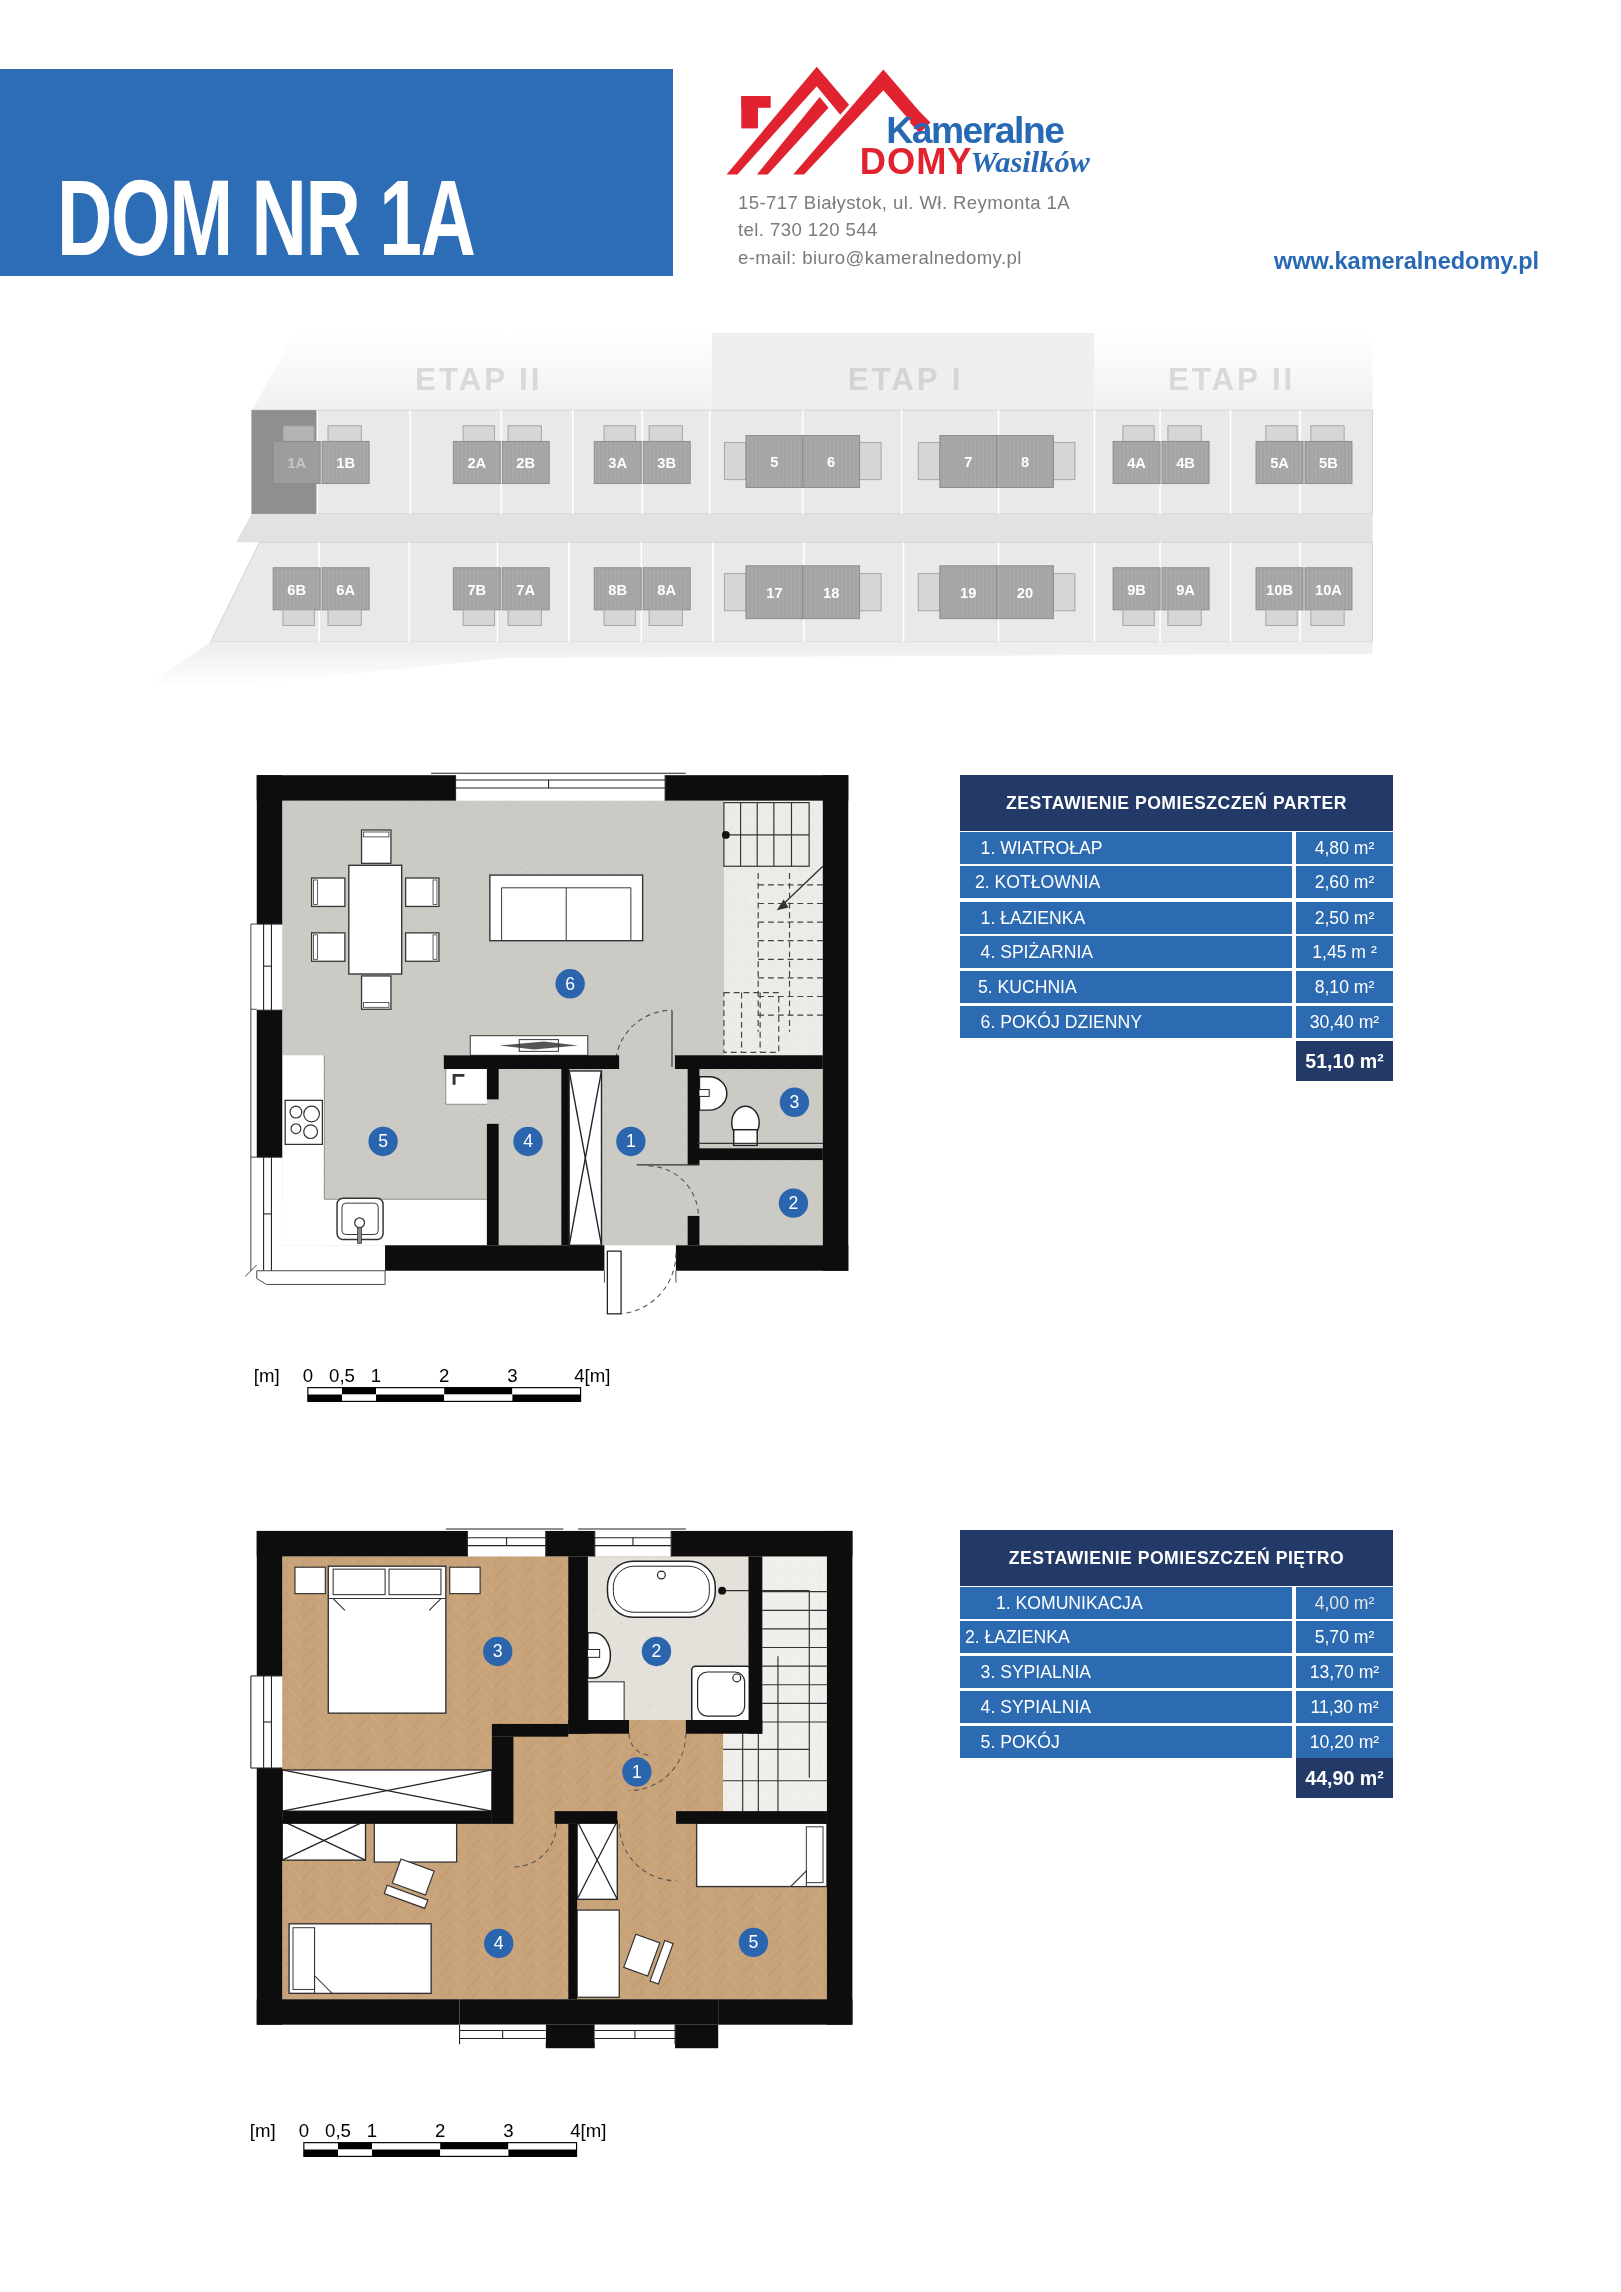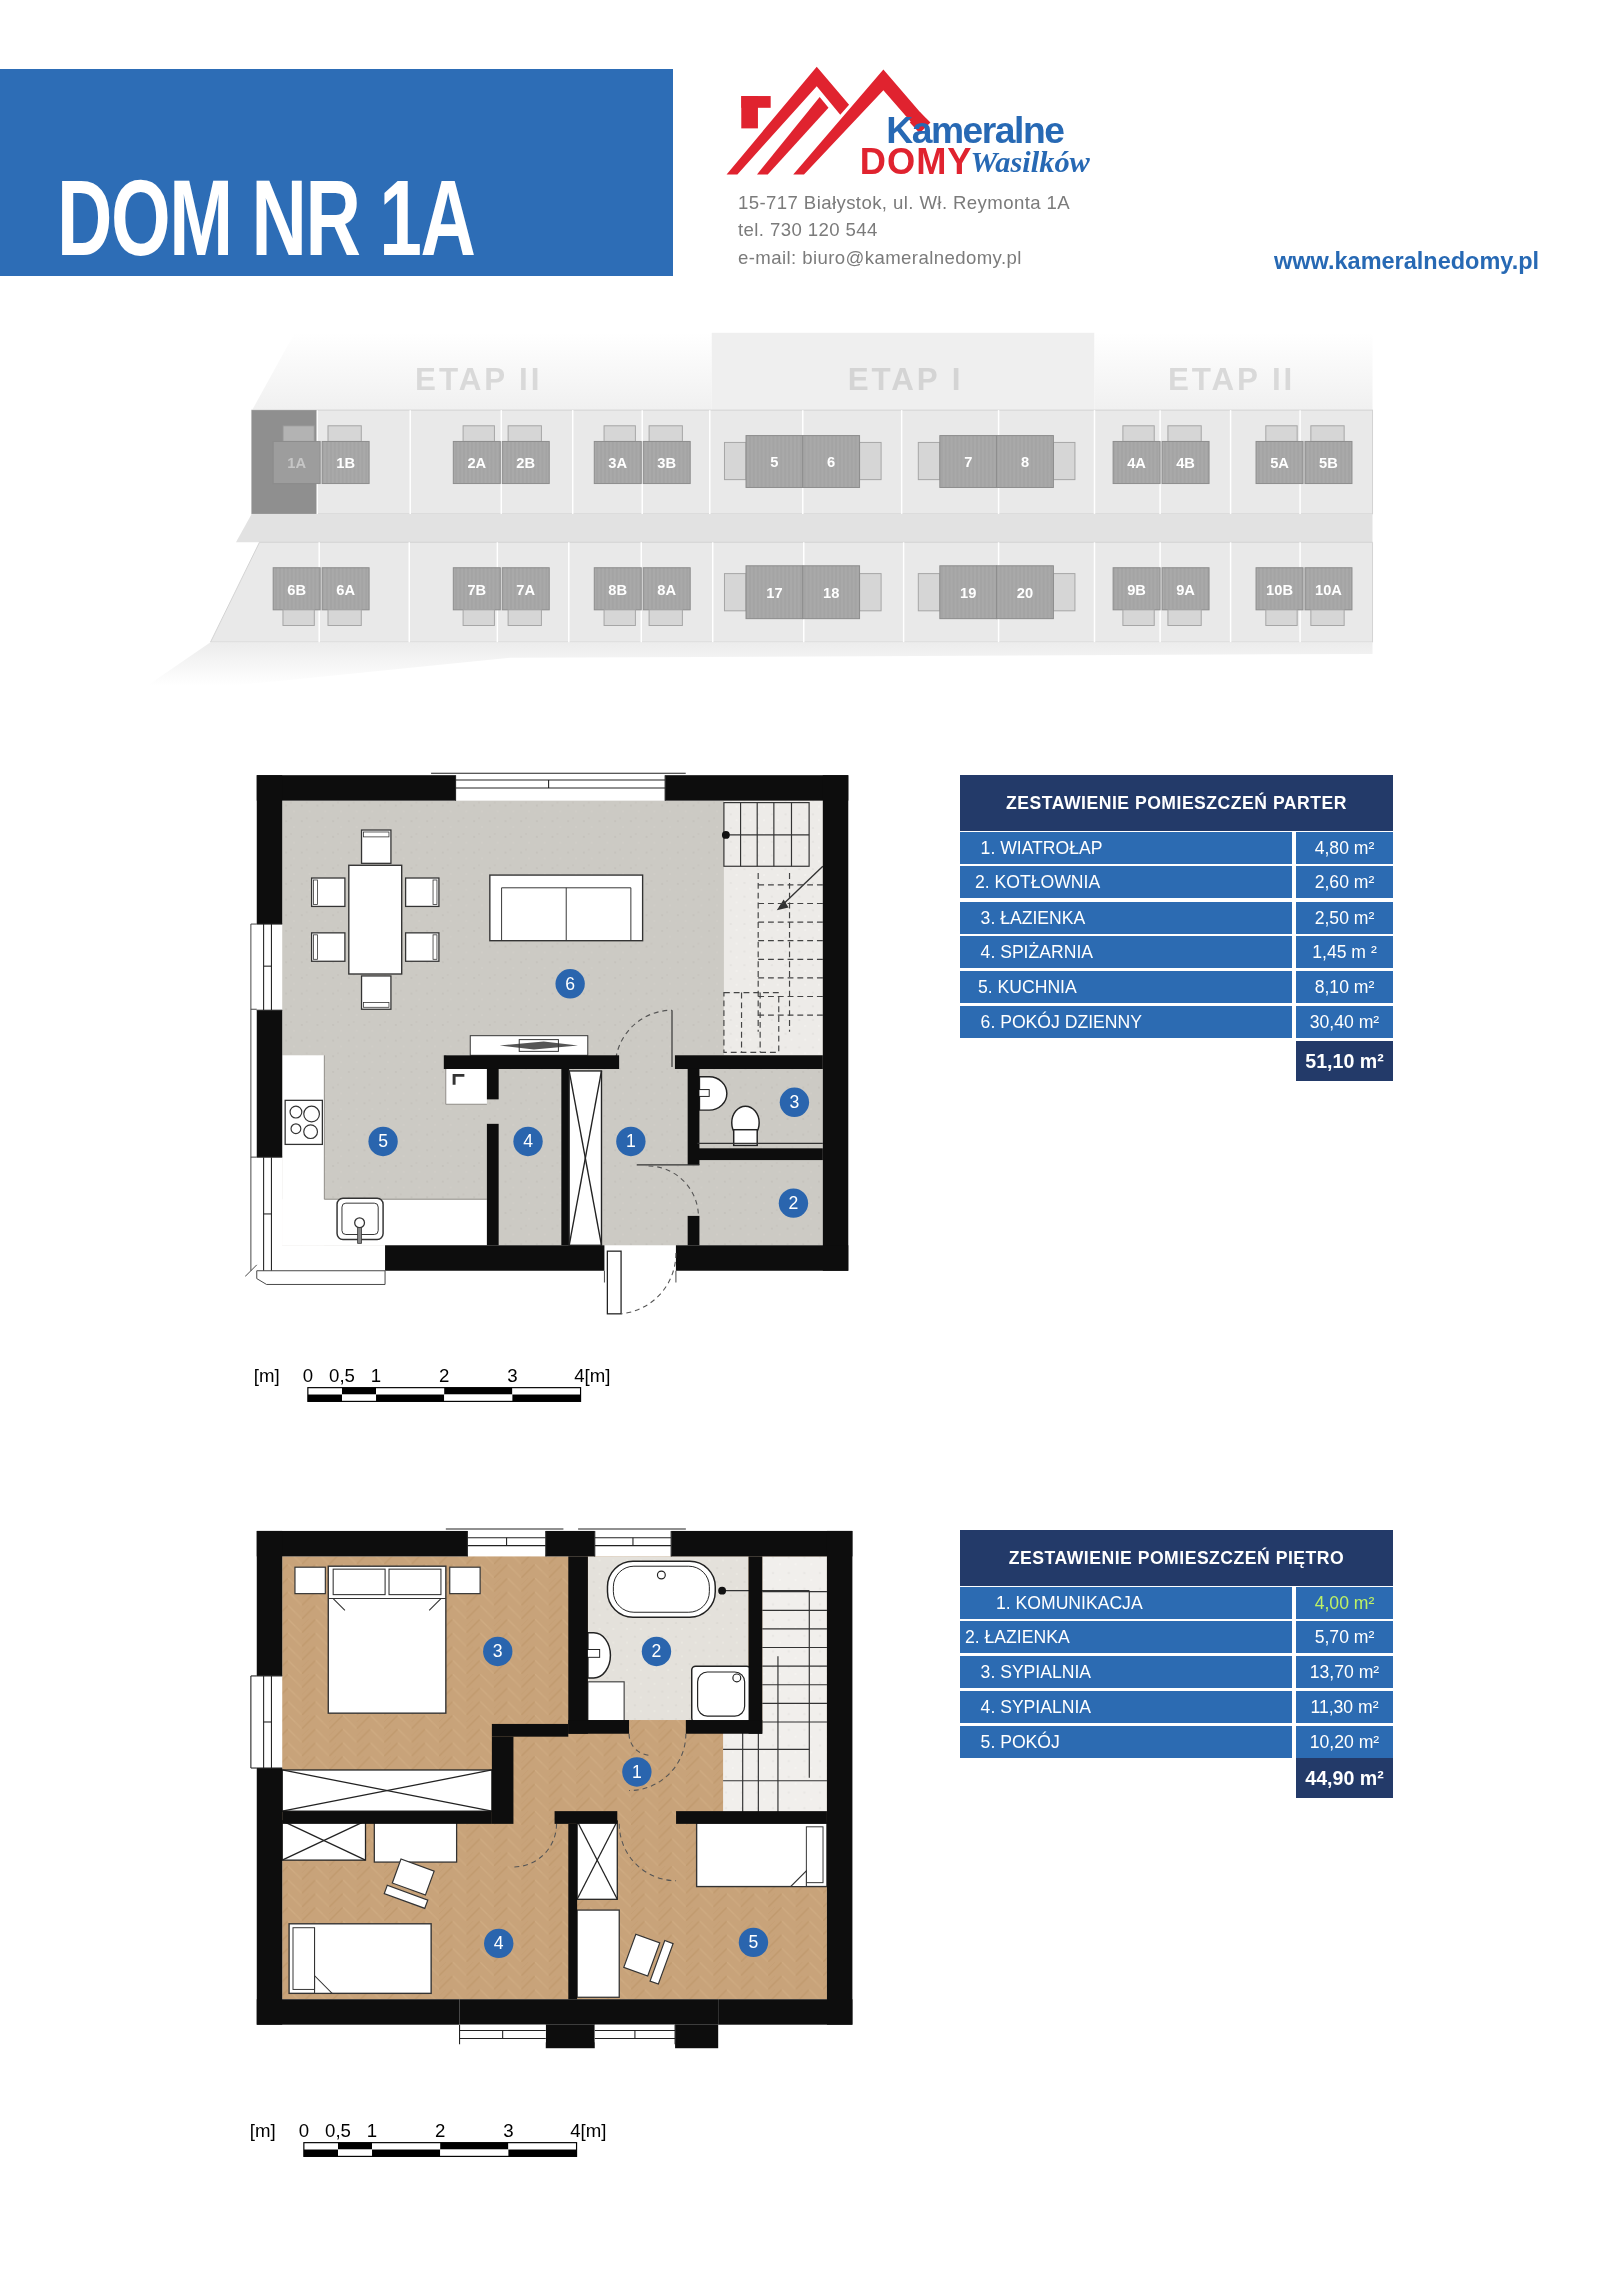--- a/index.html
+++ b/index.html
@@ -489,21 +489,21 @@
 </svg>
 
 <div class="abs" style="left:960px;top:775px;width:433px;height:56px;background:#233a69;color:#fff;font-weight:bold;font-size:17.6px;text-align:center;line-height:56px;letter-spacing:0.5px;">ZESTAWIENIE POMIESZCZEŃ PARTER</div>
 
 <div class="abs" style="left:960px;top:832px;width:332px;height:32px;background:#2c6bb2;color:#fff;font-size:17.6px;line-height:32px;padding-left:20.6px;box-sizing:border-box;">1. WIATROŁAP</div>
 <div class="abs" style="left:1296px;top:832px;width:97px;height:32px;background:#2c6bb2;color:#fff;font-size:17.6px;line-height:32px;text-align:center;">4,80 m²</div>
 
 <div class="abs" style="left:960px;top:866px;width:332px;height:32px;background:#2c6bb2;color:#fff;font-size:17.6px;line-height:32px;padding-left:15px;box-sizing:border-box;">2. KOTŁOWNIA</div>
 <div class="abs" style="left:1296px;top:866px;width:97px;height:32px;background:#2c6bb2;color:#fff;font-size:17.6px;line-height:32px;text-align:center;">2,60 m²</div>
 
-<div class="abs" style="left:960px;top:902px;width:332px;height:32px;background:#2c6bb2;color:#fff;font-size:17.6px;line-height:32px;padding-left:20.6px;box-sizing:border-box;">3. ŁAZIENKA</div>
+<div class="abs" style="left:960px;top:902px;width:332px;height:32px;background:#2c6bb2;color:#fff;font-size:17.6px;line-height:32px;padding-left:20.6px;box-sizing:border-box;">1. ŁAZIENKA</div>
 <div class="abs" style="left:1296px;top:902px;width:97px;height:32px;background:#2c6bb2;color:#fff;font-size:17.6px;line-height:32px;text-align:center;">2,50 m²</div>
 
 <div class="abs" style="left:960px;top:936px;width:332px;height:32px;background:#2c6bb2;color:#fff;font-size:17.6px;line-height:32px;padding-left:20.6px;box-sizing:border-box;">4. SPIŻARNIA</div>
 <div class="abs" style="left:1296px;top:936px;width:97px;height:32px;background:#2c6bb2;color:#fff;font-size:17.6px;line-height:32px;text-align:center;">1,45 m ²</div>
 
 <div class="abs" style="left:960px;top:971px;width:332px;height:32px;background:#2c6bb2;color:#fff;font-size:17.6px;line-height:32px;padding-left:18px;box-sizing:border-box;">5. KUCHNIA</div>
 <div class="abs" style="left:1296px;top:971px;width:97px;height:32px;background:#2c6bb2;color:#fff;font-size:17.6px;line-height:32px;text-align:center;">8,10 m²</div>
 
 <div class="abs" style="left:960px;top:1006px;width:332px;height:32px;background:#2c6bb2;color:#fff;font-size:17.6px;line-height:32px;padding-left:20.6px;box-sizing:border-box;">6. POKÓJ DZIENNY</div>
 <div class="abs" style="left:1296px;top:1006px;width:97px;height:32px;background:#2c6bb2;color:#fff;font-size:17.6px;line-height:32px;text-align:center;">30,40 m²</div>
@@ -527,21 +527,21 @@
 <text x="94.8" y="16" font-size="19" fill="#000" text-anchor="middle">0,5</text>
 <text x="129.5" y="16" font-size="19" fill="#000" text-anchor="middle">1</text>
 <text x="199.0" y="16" font-size="19" fill="#000" text-anchor="middle">2</text>
 <text x="268.5" y="16" font-size="19" fill="#000" text-anchor="middle">3</text>
 <text x="350.0" y="16" font-size="19" fill="#000" text-anchor="middle">4[m]</text>
 </svg>
 
 <div class="abs" style="left:960px;top:1530px;width:433px;height:56px;background:#233a69;color:#fff;font-weight:bold;font-size:17.6px;text-align:center;line-height:56px;letter-spacing:0.5px;">ZESTAWIENIE POMIESZCZEŃ PIĘTRO</div>
 
 <div class="abs" style="left:960px;top:1587px;width:332px;height:32px;background:#2c6bb2;color:#fff;font-size:17.6px;line-height:32px;padding-left:36px;box-sizing:border-box;">1. KOMUNIKACJA</div>
-<div class="abs" style="left:1296px;top:1587px;width:97px;height:32px;background:#2c6bb2;color:#bef264;font-size:17.6px;line-height:32px;text-align:center;">4,00 m²</div>
+<div class="abs" style="left:1296px;top:1587px;width:97px;height:32px;background:#2c6bb2;color:#e5e5e5;font-size:17.6px;line-height:32px;text-align:center;">4,00 m²</div>
 
 <div class="abs" style="left:960px;top:1621px;width:332px;height:32px;background:#2c6bb2;color:#fff;font-size:17.6px;line-height:32px;padding-left:5px;box-sizing:border-box;">2. ŁAZIENKA</div>
 <div class="abs" style="left:1296px;top:1621px;width:97px;height:32px;background:#2c6bb2;color:#fff;font-size:17.6px;line-height:32px;text-align:center;">5,70 m²</div>
 
 <div class="abs" style="left:960px;top:1656px;width:332px;height:32px;background:#2c6bb2;color:#fff;font-size:17.6px;line-height:32px;padding-left:20.6px;box-sizing:border-box;">3. SYPIALNIA</div>
 <div class="abs" style="left:1296px;top:1656px;width:97px;height:32px;background:#2c6bb2;color:#fff;font-size:17.6px;line-height:32px;text-align:center;">13,70 m²</div>
 
 <div class="abs" style="left:960px;top:1691px;width:332px;height:32px;background:#2c6bb2;color:#fff;font-size:17.6px;line-height:32px;padding-left:20.6px;box-sizing:border-box;">4. SYPIALNIA</div>
 <div class="abs" style="left:1296px;top:1691px;width:97px;height:32px;background:#2c6bb2;color:#fff;font-size:17.6px;line-height:32px;text-align:center;">11,30 m²</div>
 

